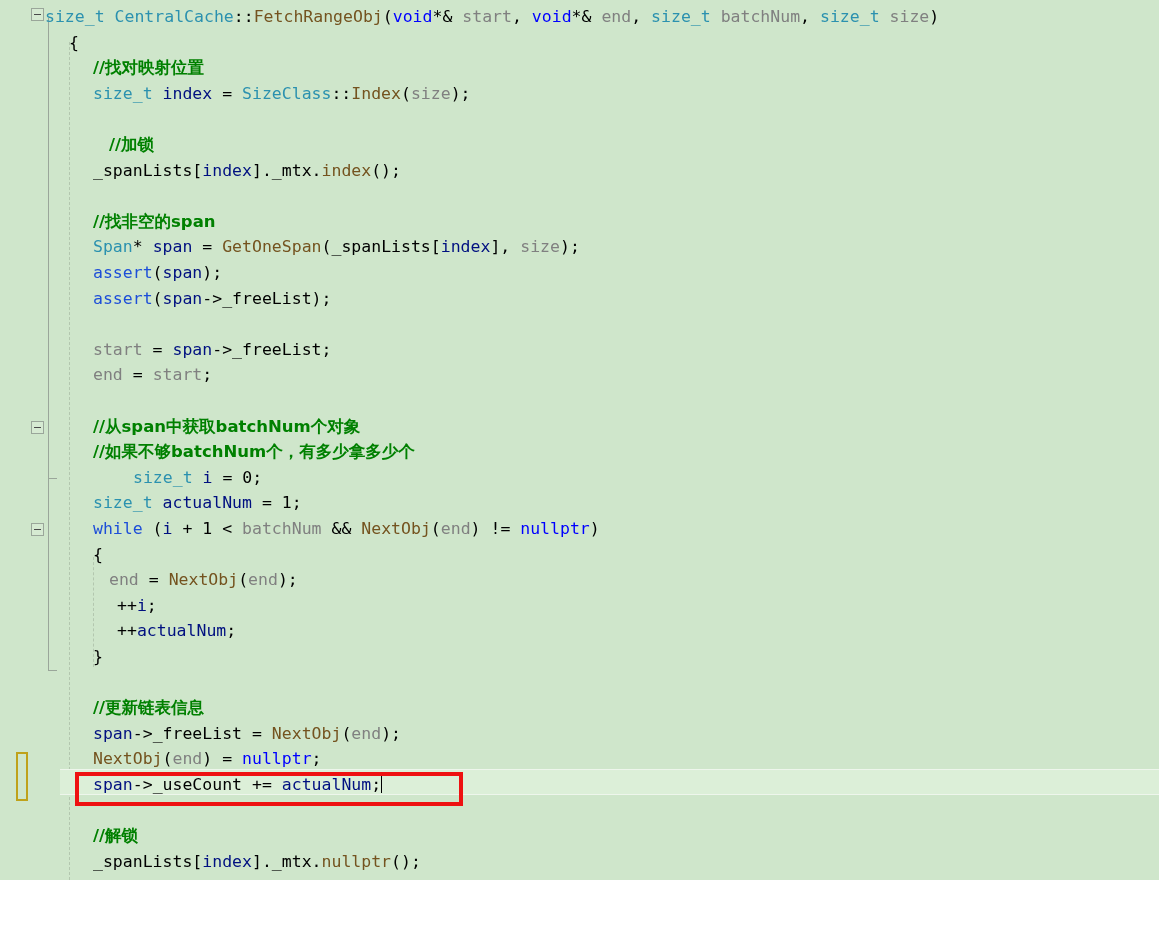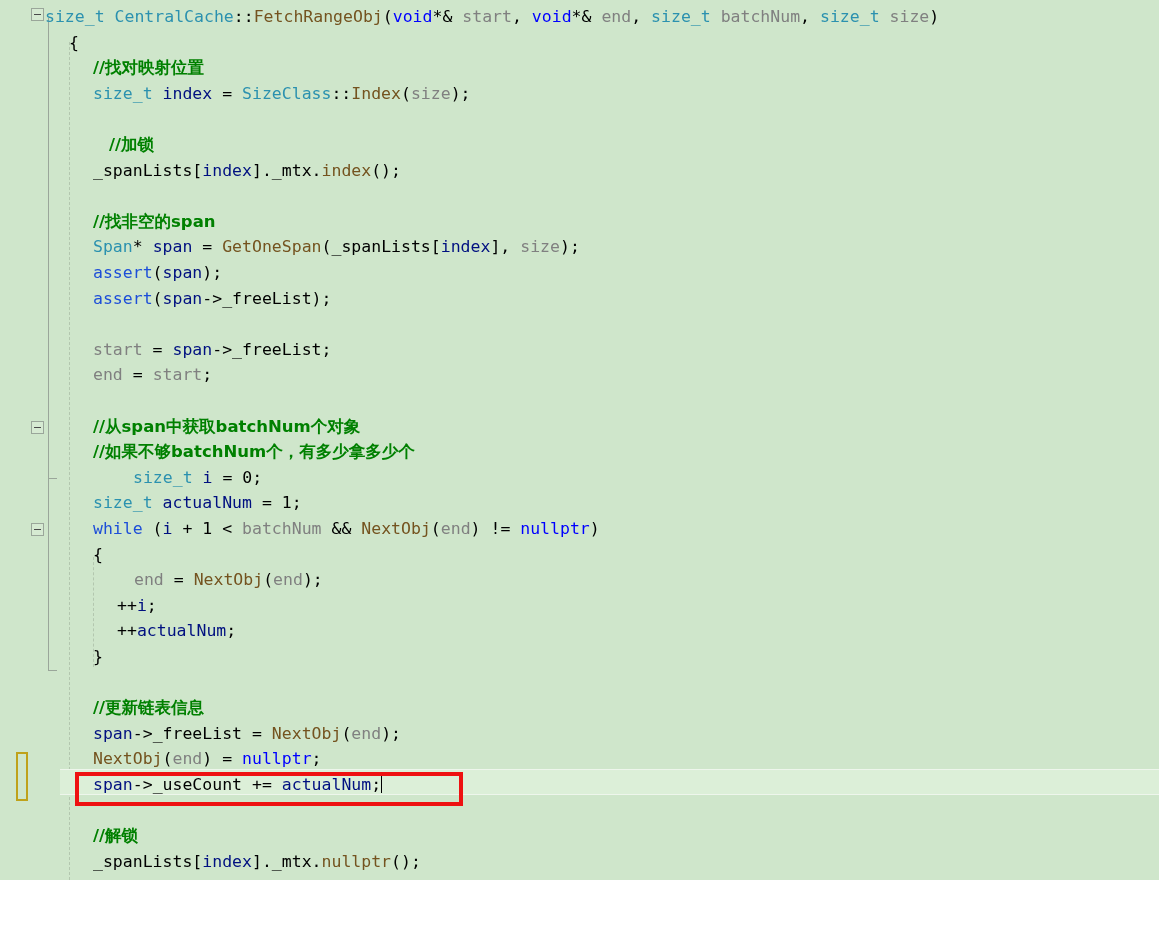--- a/index.html
+++ b/index.html
@@ -124,21 +124,21 @@
       <div class="line" style="position: absolute; top: 311.2px; left: 93px;"></div>
       <div class="line" style="position: absolute; top: 336.8px; left: 93px;"><span class="par">start</span><span class="pl"> = </span><span class="var">span</span><span class="pl">-&gt;</span><span class="pl">_freeList</span><span class="pl">;</span></div>
       <div class="line" style="position: absolute; top: 362.4px; left: 93px;"><span class="par">end</span><span class="pl"> = </span><span class="par">start</span><span class="pl">;</span></div>
       <div class="line" style="position: absolute; top: 388px; left: 93px;"></div>
       <div class="line" style="position: absolute; top: 413.6px; left: 93px;"><span class="cm cn">//从span中获取batchNum个对象</span></div>
       <div class="line" style="position: absolute; top: 439.2px; left: 93px;"><span class="cm cn">//如果不够batchNum个，有多少拿多少个</span></div>
       <div class="line" style="position: absolute; top: 464.8px; left: 93px; margin-left: 40px;"><span class="ty">size_t</span><span class="pl"> </span><span class="var">i</span><span class="pl"> = </span><span class="num">0</span><span class="pl">;</span></div>
       <div class="line" style="position: absolute; top: 490.4px; left: 93px;"><span class="ty">size_t</span><span class="pl"> </span><span class="var">actualNum</span><span class="pl"> = </span><span class="num">1</span><span class="pl">;</span></div>
       <div class="line" style="position: absolute; top: 516px; left: 93px;"><span class="kc">while</span><span class="pl"> (</span><span class="var">i</span><span class="pl"> + </span><span class="num">1</span><span class="pl"> &lt; </span><span class="par">batchNum</span><span class="pl"> &amp;&amp; </span><span class="fn">NextObj</span><span class="pl">(</span><span class="par">end</span><span class="pl">) != </span><span class="k">nullptr</span><span class="pl">)</span></div>
       <div class="line" style="position: absolute; top: 541.6px; left: 93px;"><span class="pl">{</span></div>
-      <div class="line" style="position: absolute; top: 567.2px; left: 134px;"><span class="par">end</span><span class="pl"> = </span><span class="fn">NextObj</span><span class="pl">(</span><span class="par">end</span><span class="pl">);</span></div>
+      <div class="line" style="position: absolute; top: 567.2px; left: 109px;"><span class="par">end</span><span class="pl"> = </span><span class="fn">NextObj</span><span class="pl">(</span><span class="par">end</span><span class="pl">);</span></div>
       <div class="line" style="position: absolute; top: 592.8px; left: 117px;"><span class="pl">++</span><span class="var">i</span><span class="pl">;</span></div>
       <div class="line" style="position: absolute; top: 618.4px; left: 117px;"><span class="pl">++</span><span class="var">actualNum</span><span class="pl">;</span></div>
       <div class="line" style="position: absolute; top: 644px; left: 93px;"><span class="pl">}</span></div>
       <div class="line" style="position: absolute; top: 669.6px; left: 93px;"></div>
       <div class="line" style="position: absolute; top: 695.2px; left: 93px;"><span class="cm cn">//更新链表信息</span></div>
       <div class="line" style="position: absolute; top: 720.8px; left: 93px;"><span class="var">span</span><span class="pl">-&gt;</span><span class="pl">_freeList</span><span class="pl"> = </span><span class="fn">NextObj</span><span class="pl">(</span><span class="par">end</span><span class="pl">);</span></div>
       <div class="line" style="position: absolute; top: 746.4px; left: 93px;"><span class="fn">NextObj</span><span class="pl">(</span><span class="par">end</span><span class="pl">) = </span><span class="k">nullptr</span><span class="pl">;</span></div>
       <div class="line" style="position: absolute; top: 772px; left: 93px;"><span class="var">span</span><span class="pl">-&gt;</span><span class="pl">_useCount</span><span class="pl"> += </span><span class="var">actualNum</span><span class="pl">;</span><span class="caret"></span></div>
       <div class="line" style="position: absolute; top: 797.6px; left: 93px;"></div>
       <div class="line" style="position: absolute; top: 823.2px; left: 93px;"><span class="cm cn">//解锁</span></div>

